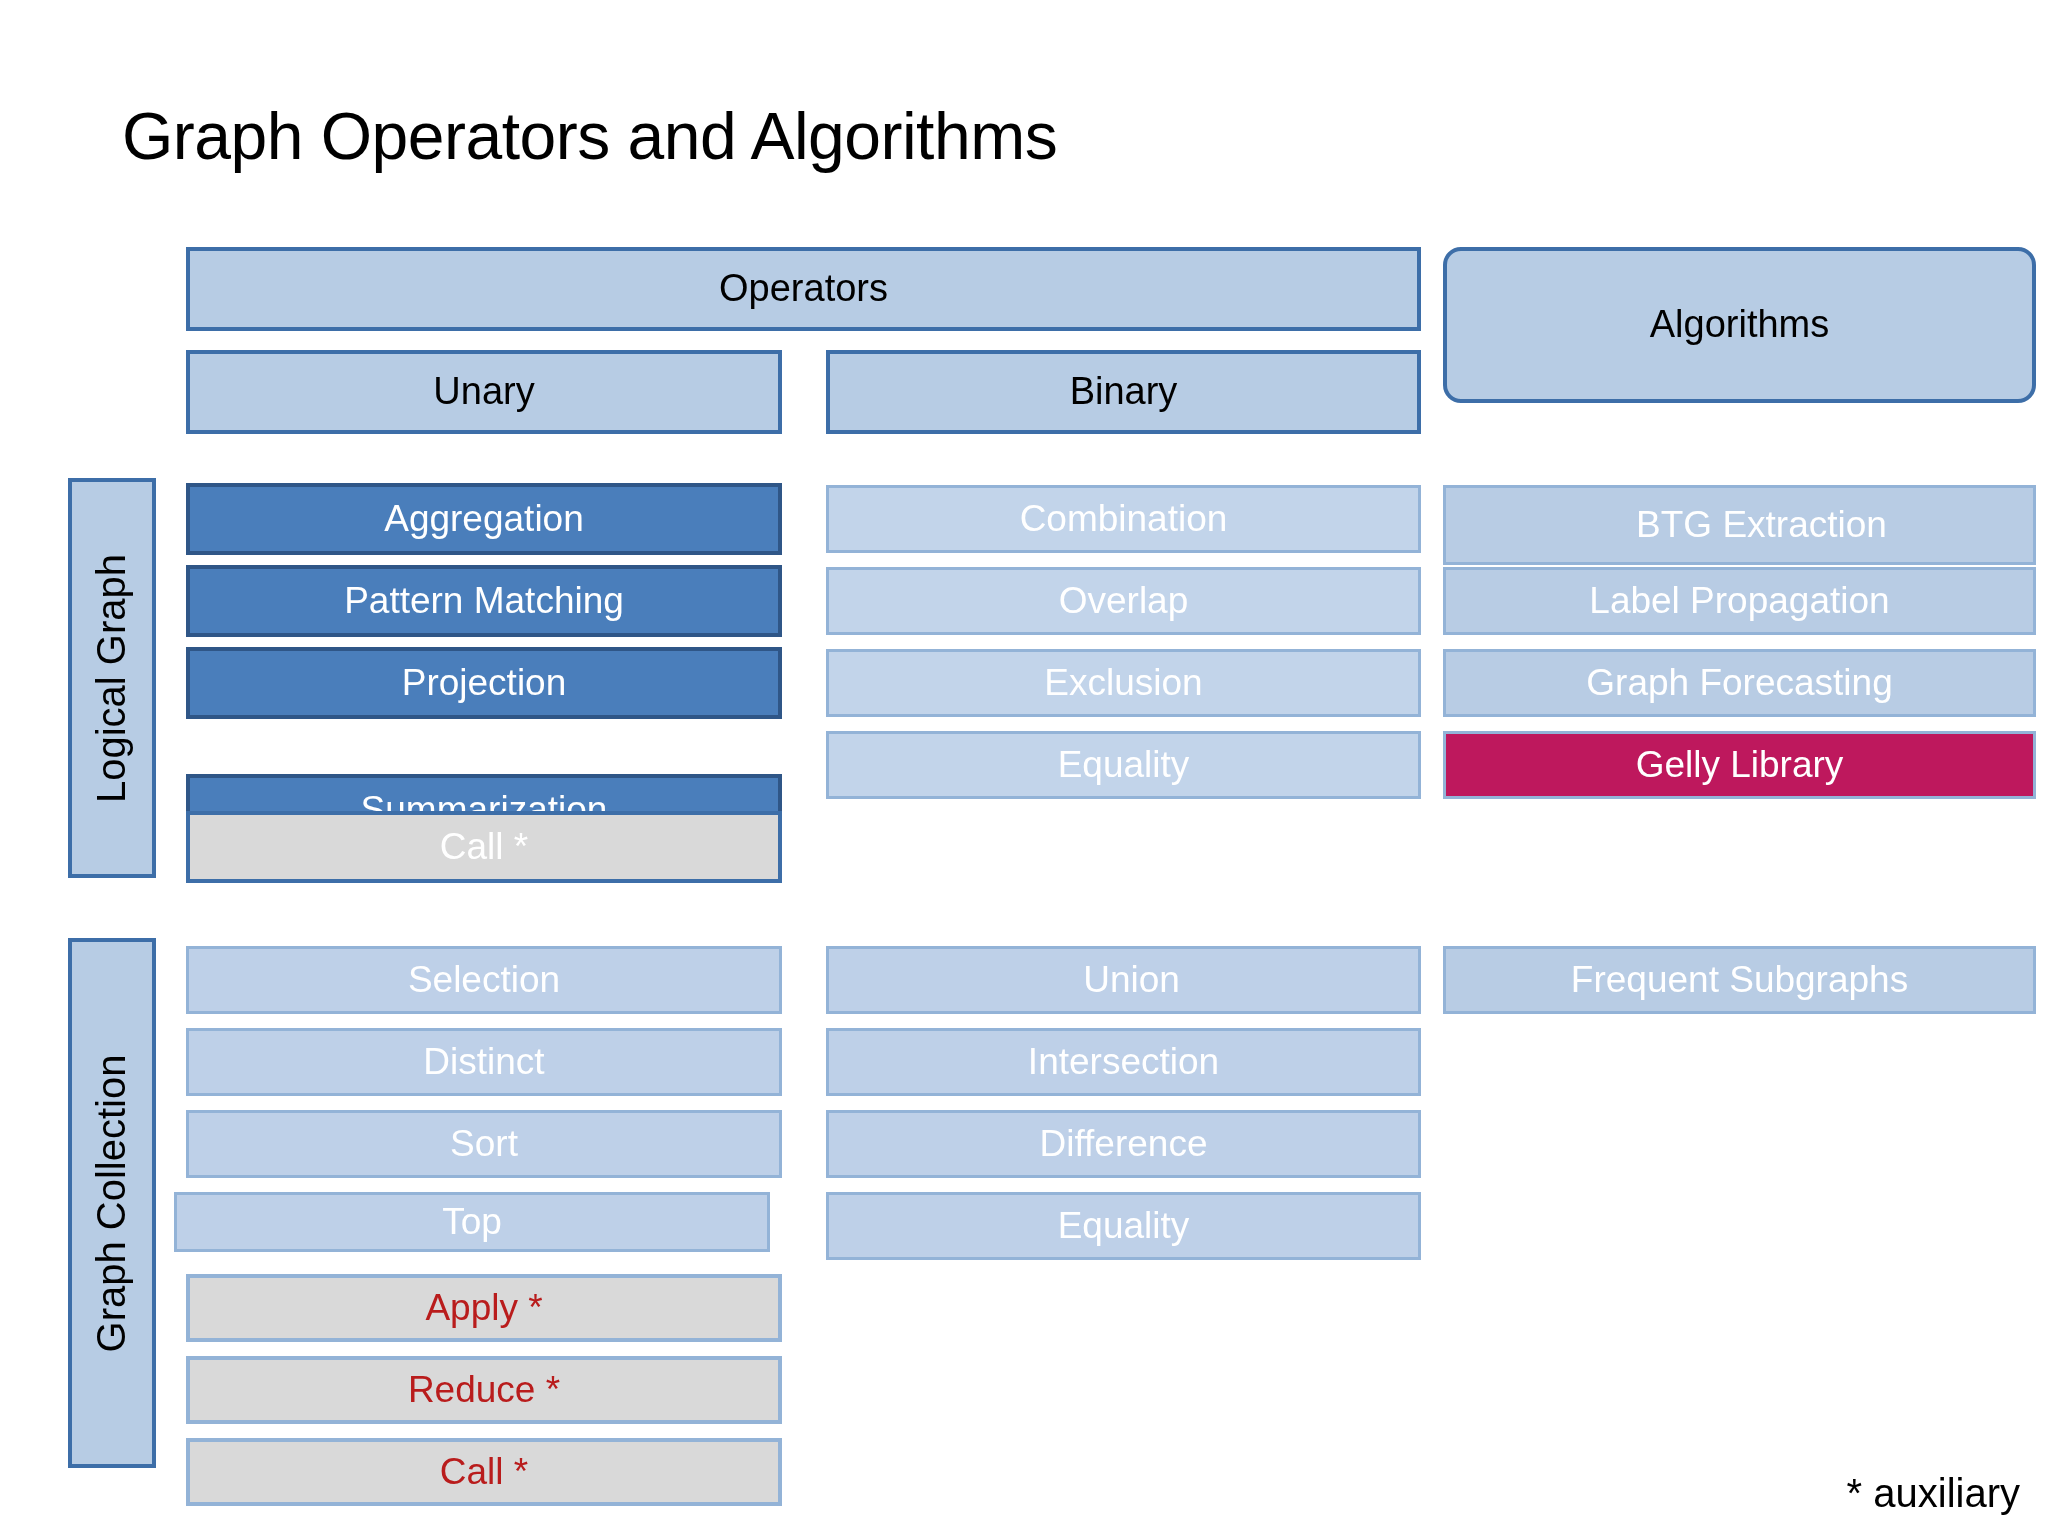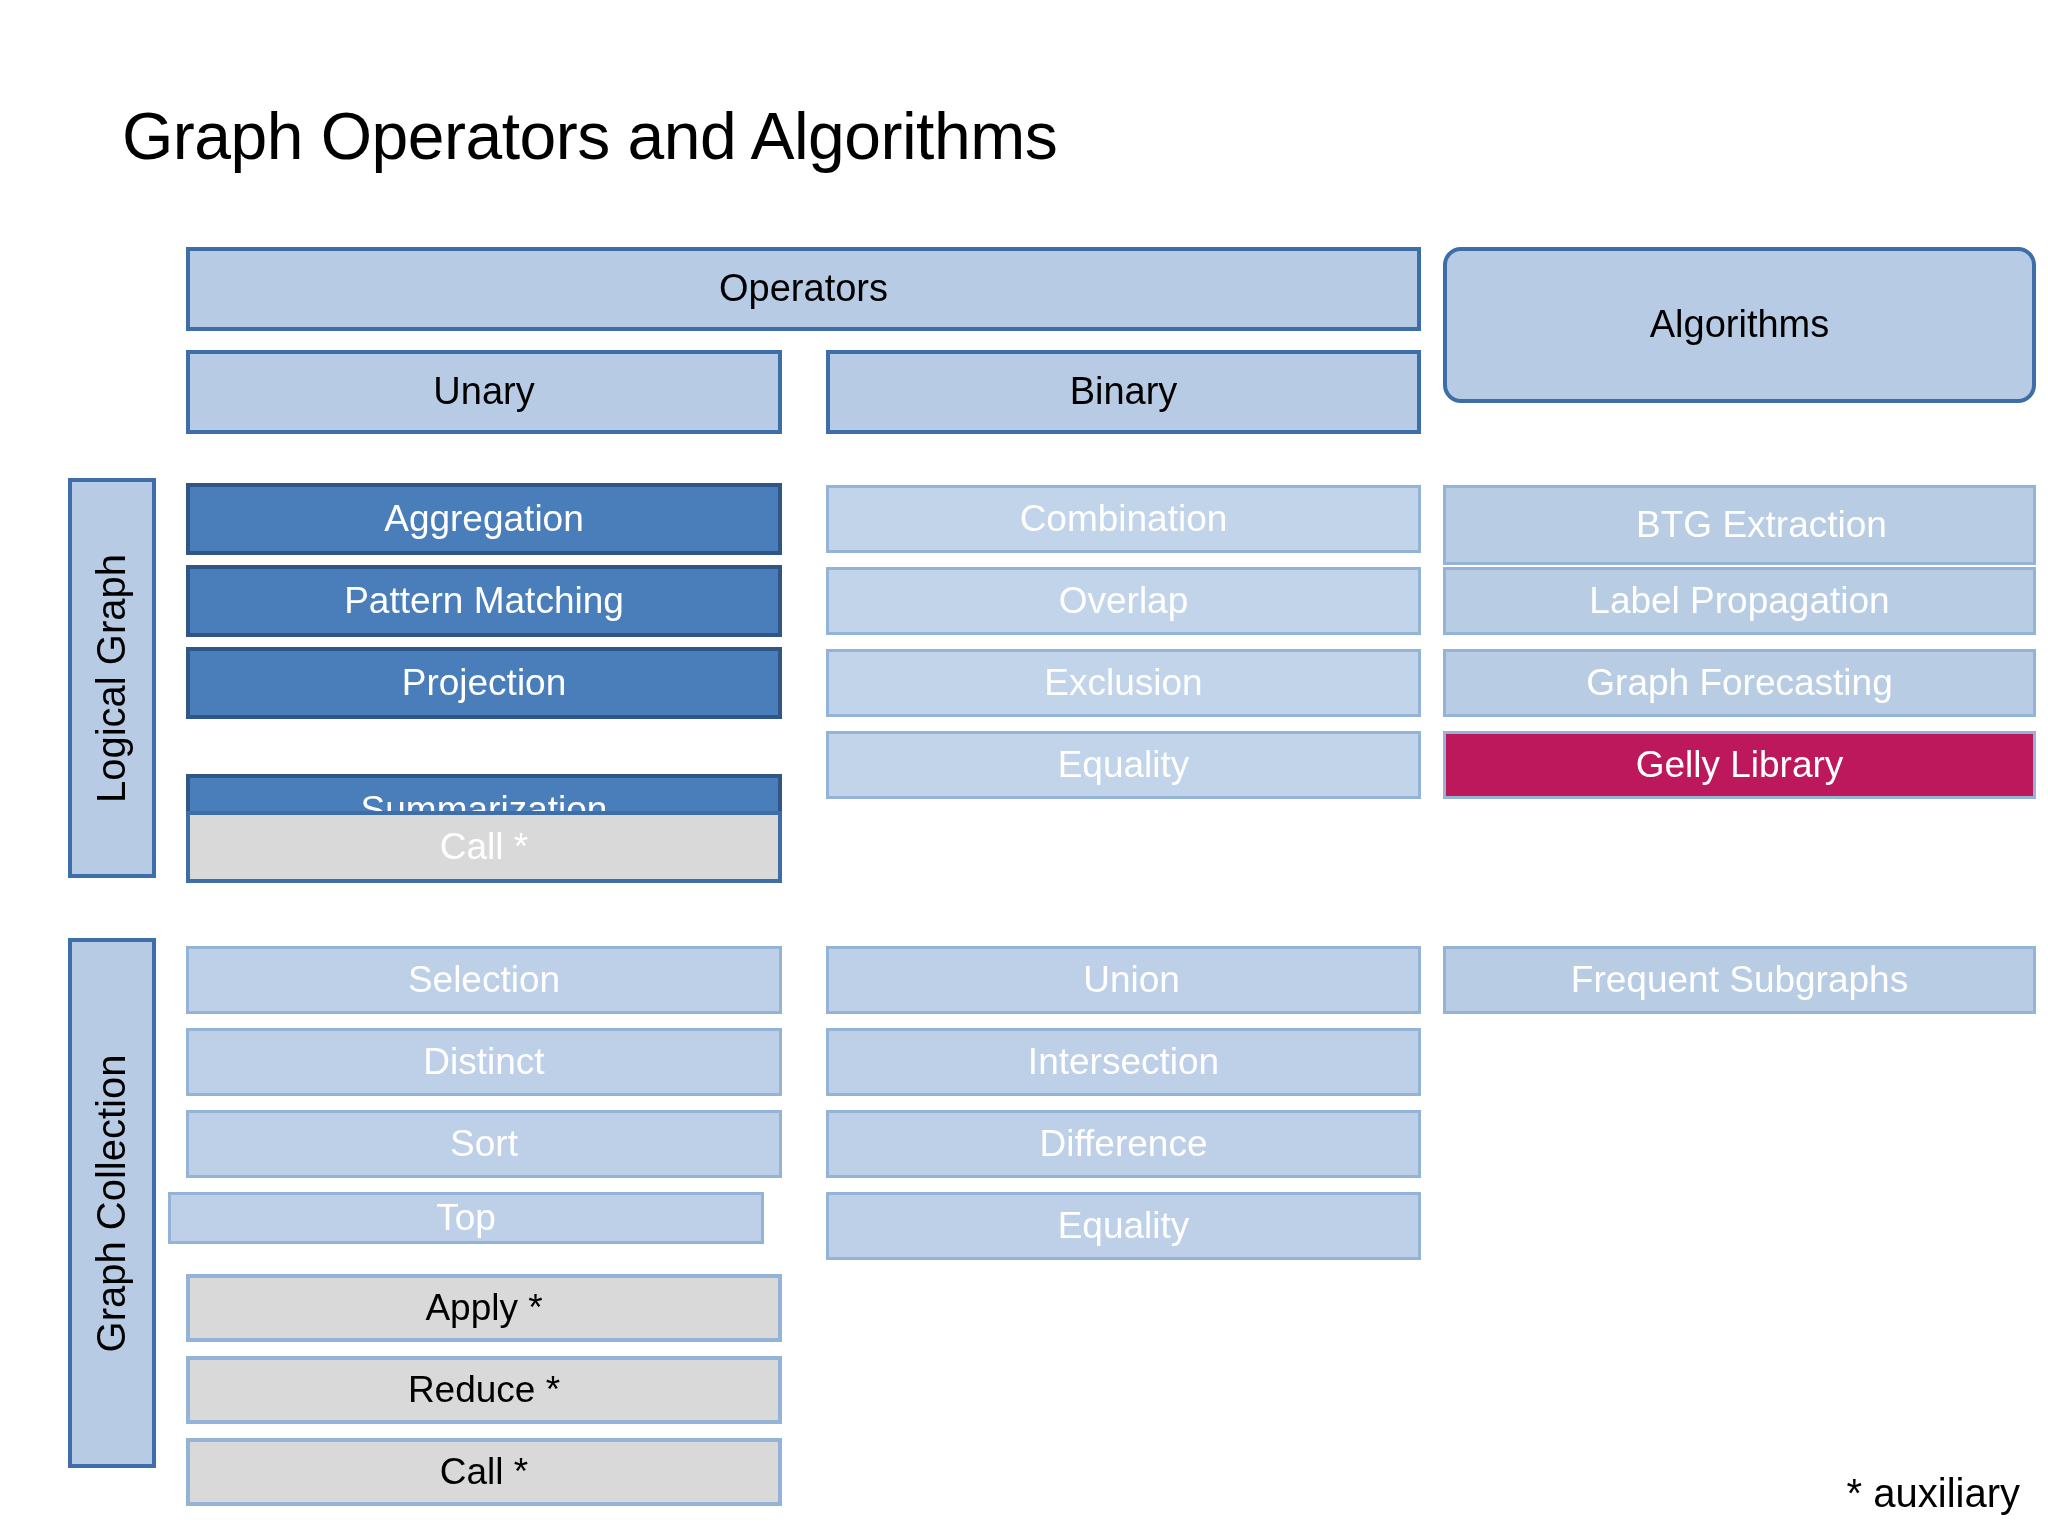--- a/index.html
+++ b/index.html
@@ -83,21 +83,21 @@
     background: #d9d9d9;
     border: 4px solid #3d6ea8;
     color: #ffffff;
     font-size: 37px;
   }
 
   
   .lvl-aux-light {
     background: #d9d9d9;
     border: 4px solid #93b3d7;
-    color: #000000;
+    color: #b91c1c;
     font-size: 37px;
   }
 
   
   .lvl-gelly {
     background: #be185d;
     border: 3px solid #93b3d7;
     color: #ffffff;
     font-size: 37px;
   }
@@ -162,21 +162,21 @@
 <div class="box lvl-light" style="left:826px; top:731px; width:595px; height:68px;">Equality</div>
 
 <div class="box lvl-alg" style="left:1443px; top:485px; width:593px; height:80px;padding-left:44px;">BTG Extraction</div>
 <div class="box lvl-alg" style="left:1443px; top:567px; width:593px; height:68px;">Label Propagation</div>
 <div class="box lvl-alg" style="left:1443px; top:649px; width:593px; height:68px;">Graph Forecasting</div>
 <div class="box lvl-gelly" style="left:1443px; top:731px; width:593px; height:68px;">Gelly Library</div>
 
 <div class="box lvl-coll" style="left:186px; top:946px; width:596px; height:68px;">Selection</div>
 <div class="box lvl-coll" style="left:186px; top:1028px; width:596px; height:68px;">Distinct</div>
 <div class="box lvl-coll" style="left:186px; top:1110px; width:596px; height:68px;">Sort</div>
-<div class="box lvl-coll" style="left:168px; top:1192px; width:596px; height:52px;">Top</div>
+<div class="box lvl-coll" style="left:174px; top:1192px; width:596px; height:60px;">Top</div>
 <div class="box lvl-aux-light" style="left:186px; top:1274px; width:596px; height:68px;">Apply *</div>
 <div class="box lvl-aux-light" style="left:186px; top:1356px; width:596px; height:68px;">Reduce *</div>
 <div class="box lvl-aux-light" style="left:186px; top:1438px; width:596px; height:68px;">Call *</div>
 
 <div class="box lvl-coll" style="left:826px; top:946px; width:595px; height:68px;padding-left:16px;">Union</div>
 <div class="box lvl-coll" style="left:826px; top:1028px; width:595px; height:68px;">Intersection</div>
 <div class="box lvl-coll" style="left:826px; top:1110px; width:595px; height:68px;">Difference</div>
 <div class="box lvl-coll" style="left:826px; top:1192px; width:595px; height:68px;">Equality</div>
 
 <div class="box lvl-alg" style="left:1443px; top:946px; width:593px; height:68px;">Frequent Subgraphs</div>

